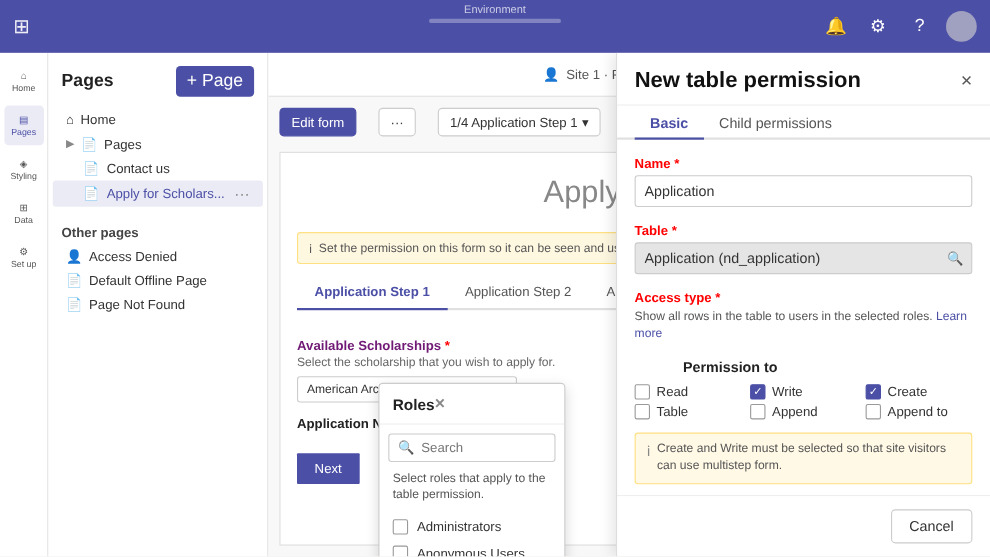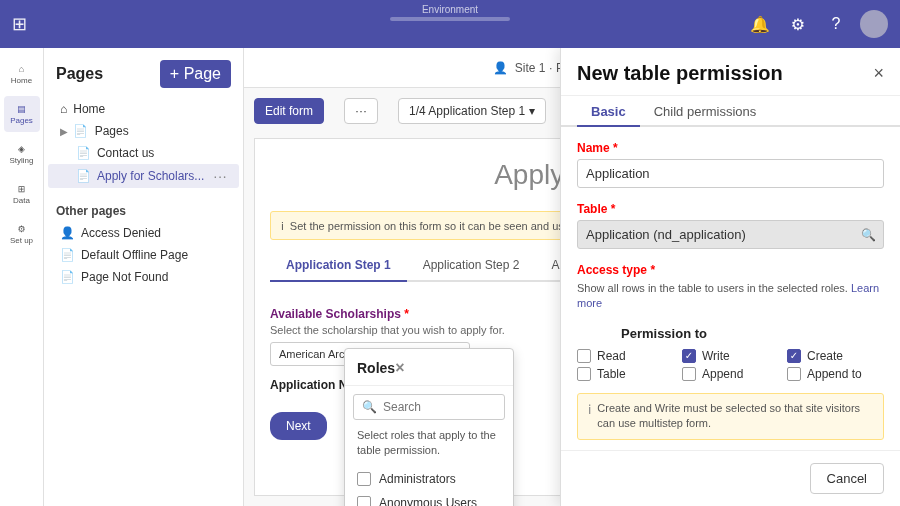--- a/index.html
+++ b/index.html
@@ -126,21 +126,21 @@
     .preview-step {
       padding: 8px 16px; font-size: 12px; color: #555; cursor: pointer; border-bottom: 2px solid transparent; margin-bottom: -2px;
     }
     .preview-step.active { color: #4b4fa6; border-bottom-color: #4b4fa6; font-weight: 600; }
     .preview-form { padding: 15px; }
     .preview-field-label { font-size: 12px; font-weight: 600; color: #222; margin-bottom: 3px; }
     .preview-field-label span { color: #701a75; }
     .preview-field-sub { font-size: 11px; color: #666; margin-bottom: 6px; }
     .preview-field-input { border: 1px solid #ccc; border-radius: 3px; padding: 5px 8px; font-size: 11px; color: #333; background: white; width: 200px; }
     .preview-name-field { font-size: 12px; font-weight: 600; color: #222; margin-top: 12px; }
-    .next-btn { background: #4b4fa6; color: white; border: none; border-radius: 12px; padding: 7px 16px; font-size: 12px; cursor: pointer; margin-top: 20px; display: block; }
+    .next-btn { background: #4b4fa6; color: white; border: none; border-radius: 1px; padding: 7px 16px; font-size: 12px; cursor: pointer; margin-top: 20px; display: block; }
 
     
     .roles-dropdown {
       position: absolute;
       top: 300px;
       left: 100px;
       width: 170px;
       background: white;
       border: 1px solid #ccc;
       border-radius: 4px;

